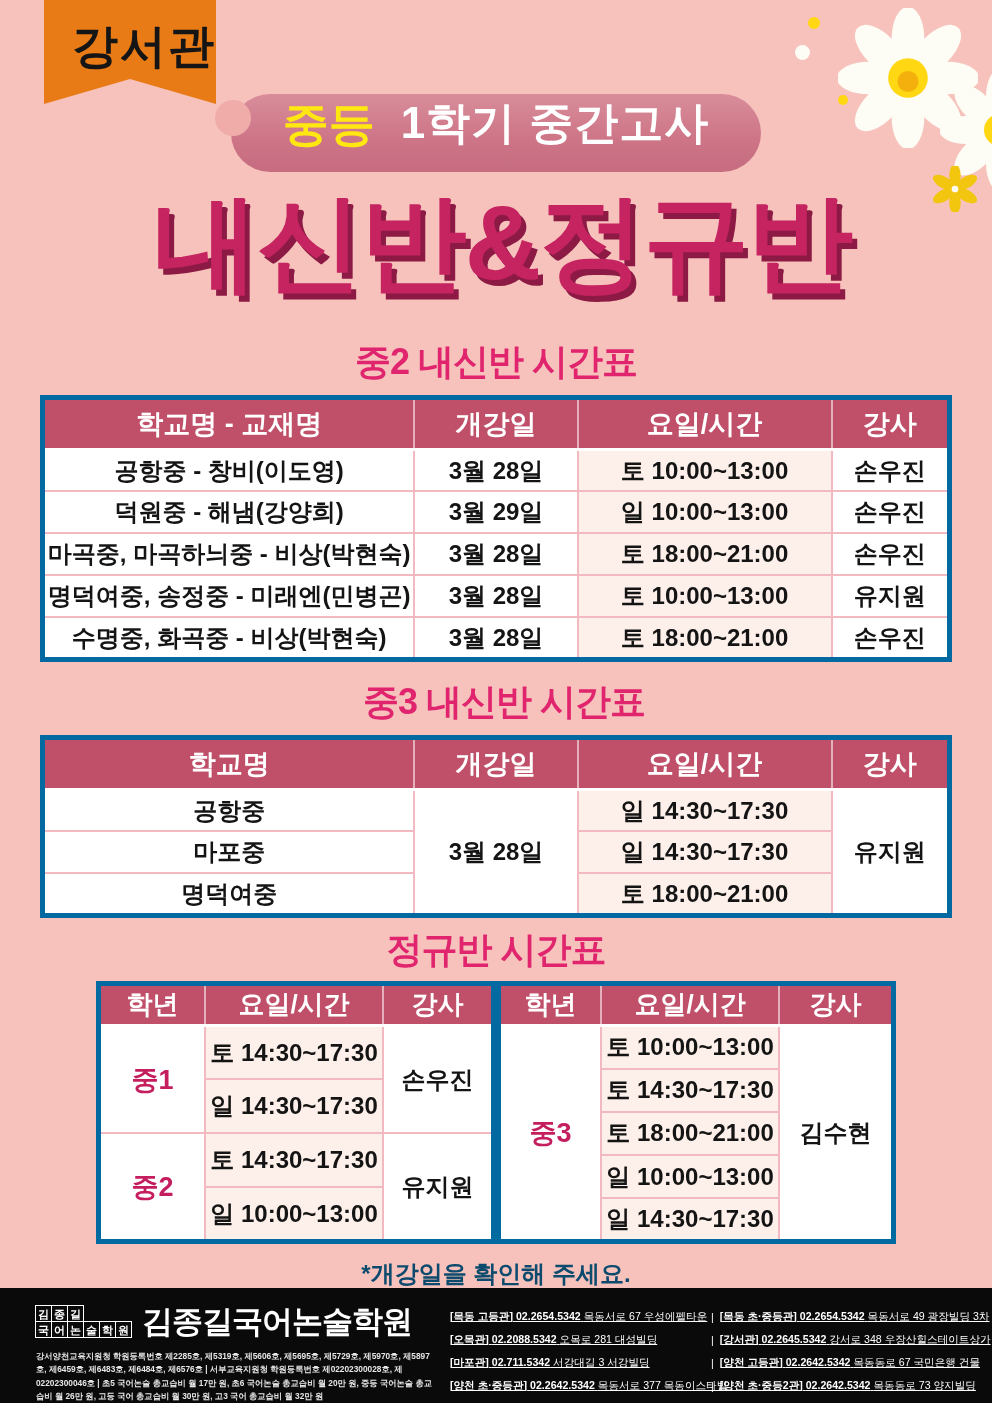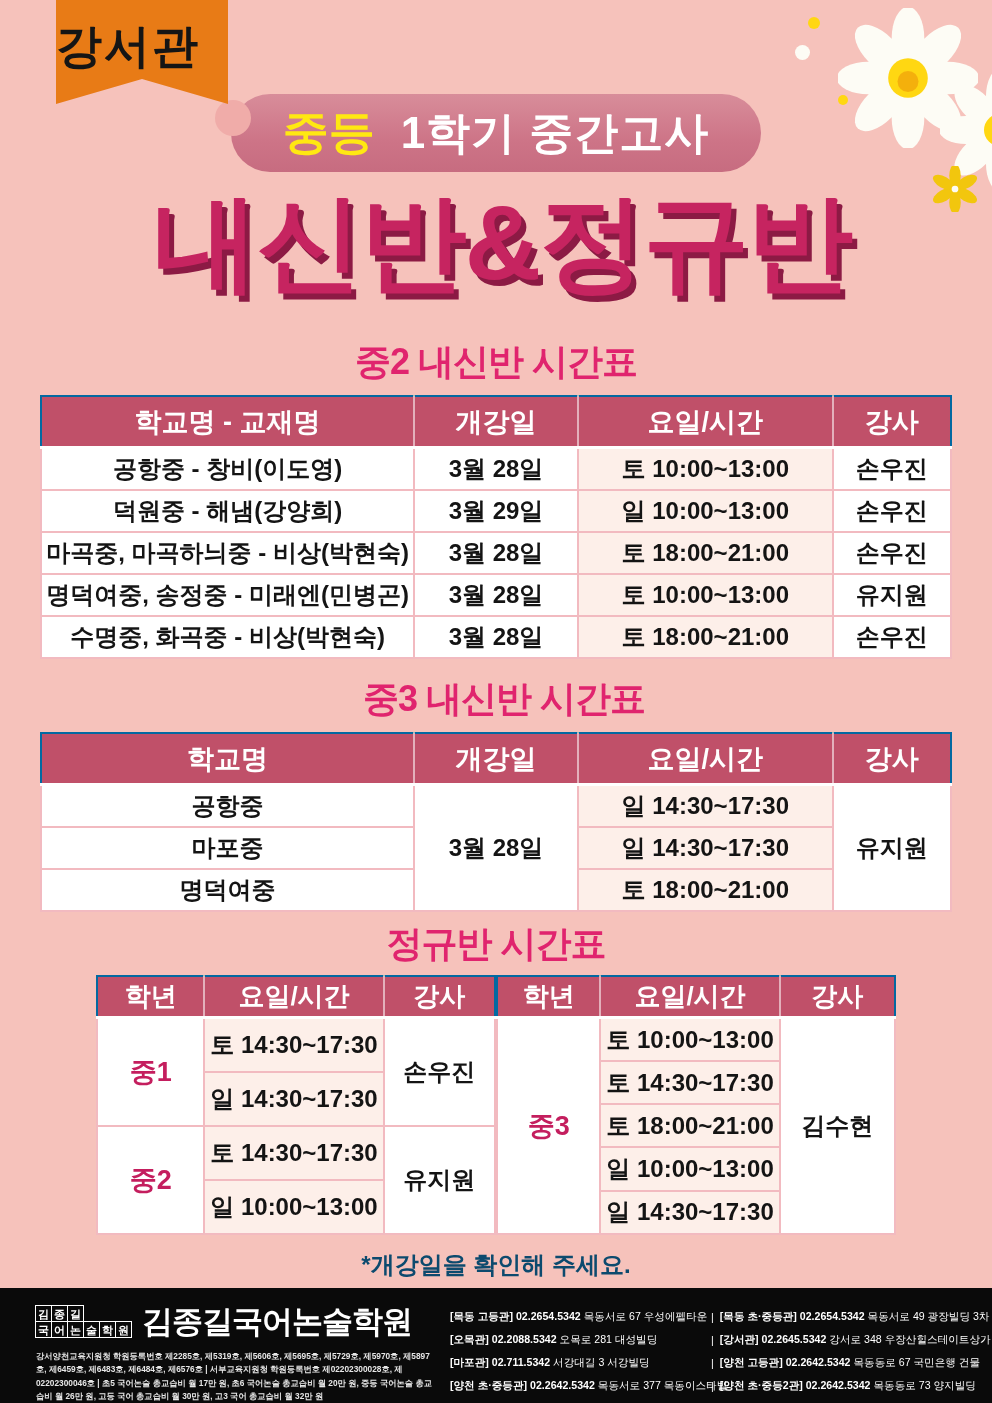--- a/index.html
+++ b/index.html
@@ -7,50 +7,50 @@
   body {
     position:relative; width:992px; height:1403px; overflow:hidden;
     background:#f6c2bb;
     font-family:"Liberation Sans", sans-serif;
   }
   
   .deco { position:absolute; pointer-events:none; }
   .dot { border-radius:50%; }
   
   .ribbon {
-    position:absolute; left:56px; top:0; width:172px; height:104px;
+    position:absolute; left:44px; top:0; width:172px; height:104px;
     background:#e87b16;
     clip-path:polygon(0 0,100% 0,100% 100%,50% 76%,0 100%);
-    display:flex; align-items:flex-start; justify-content:flex-start;
+    display:flex; align-items:flex-start; justify-content:flex-end;
   }
   .ribbon span { margin-top:16px; font-size:46px; font-weight:800; color:#151515; letter-spacing:2px; }
   
   .pill-row { padding-top:94px; display:flex; justify-content:center; }
   .pill {
     background:linear-gradient(180deg,#d88d9a 0%,#cd7487 60%,#c76c80 100%);
     border-radius:44px; height:78px; padding:0 52px;
-    display:flex; align-items:center; gap:26px;
+    display:flex; align-items:flex-start; gap:26px;
   }
   .pill .hl { color:#ffe812; font-size:46px; font-weight:900; }
   .pill .rest { color:#ffffff; font-size:44px; font-weight:900; letter-spacing:1px; }
   
   .main-title {
     margin-top:10px; text-align:center;
     font-size:106px; font-weight:900; letter-spacing:-2px; line-height:1.15;
     color:#c62460; text-shadow:5px 6px 0 #8c1a44;padding-left:12px;
   }
   
   .sec-title {
     text-align:center; font-size:36px; font-weight:700; color:#e0246e; letter-spacing:-1px;
   }
   .sec1 { margin-top:34px; }
   .sec2 { margin-top:16px;margin-left:16px; }
   .sec3 { margin-top:8px; }
   
-  table { border-collapse:collapse; background:#0f766e; border:2px solid #0369a1; }
+  table { border-collapse:collapse; background:#0f766e; border:5px solid #0369a1; }
   .wide { width:912px; margin:8px auto 0 auto; }
   th {
     background:#c05069; color:#ffffff; font-size:27px; font-weight:700;
     height:52px; border-right:2px solid rgba(255,255,255,.55);
     border-bottom:3px solid #ffffff;
   }
   th:last-child { border-right:none; }
   td {
     text-align:center; font-size:24px; font-weight:700; color:#141414;
     height:42px; border:2px solid #f2bac0; background:#ffffff;
@@ -73,21 +73,21 @@
   .f-left { width:400px; flex:none; }
   .logo-line { display:flex; align-items:center; gap:10px; }
   .logo-boxes { flex:none; }
   .logo-boxes .lrow { display:flex; }
   .logo-boxes .box {
     width:17px; height:17px; border:1px solid #ffffff; margin:-1px 0 0 -1px;
     font-size:11px; font-weight:700; color:#ffffff; text-align:center; line-height:16px;
   }
   .academy-name { font-size:31px; font-weight:800; letter-spacing:-1px; white-space:nowrap; }
   .reg-text { margin-top:7px; font-size:8.3px; line-height:1.6; color:#e6e6e6; font-weight:600; }
-  .f-right { flex:1; padding-top:4px; }
+  .f-right { flex:1; padding-top:4px;text-decoration:underline; }
   .contact-row { display:flex; align-items:center; height:23px; font-size:10.6px; white-space:nowrap; }
   .c-entry b { font-weight:800; }
   .c-entry { color:#ffffff; }
   .c-entry.cl { width:255px; flex:none; }
   .sep { margin:0 6px; color:#ffffff; font-weight:400; }
 </style>
 </head>
 <body>
 
 <svg class="deco" style="left:838px; top:8px;" width="140" height="140" viewBox="-60 -60 120 120">

